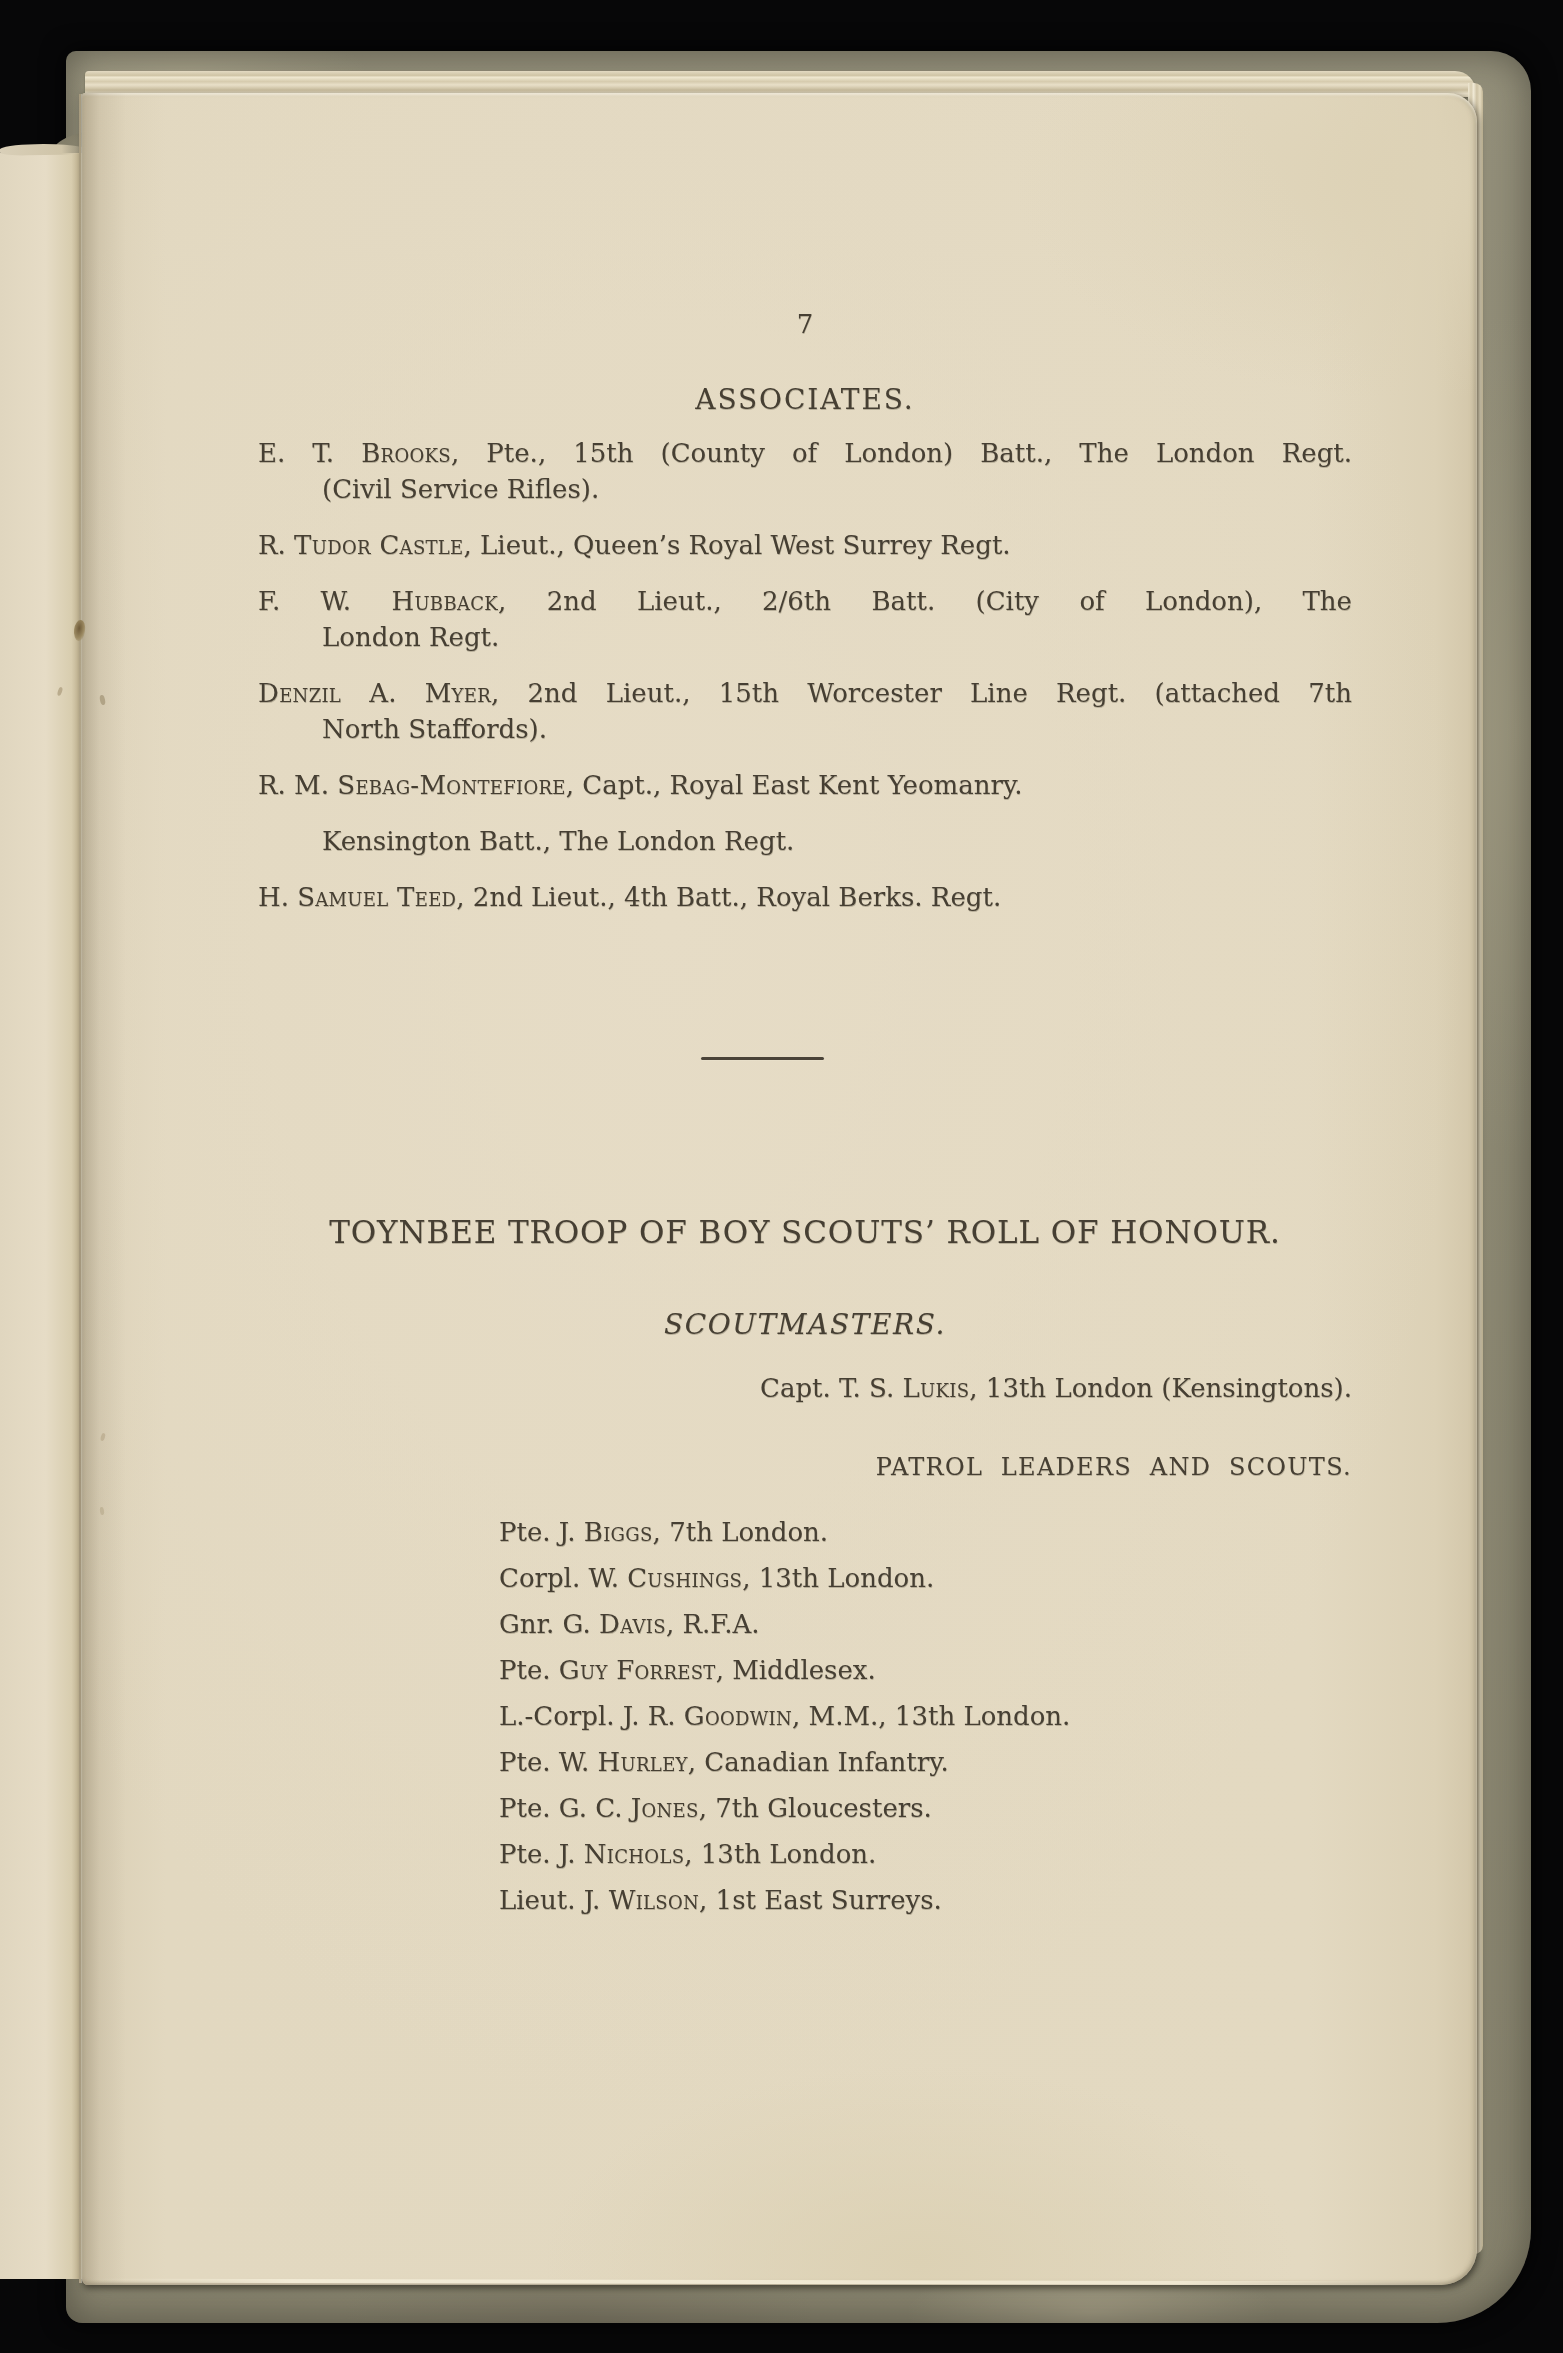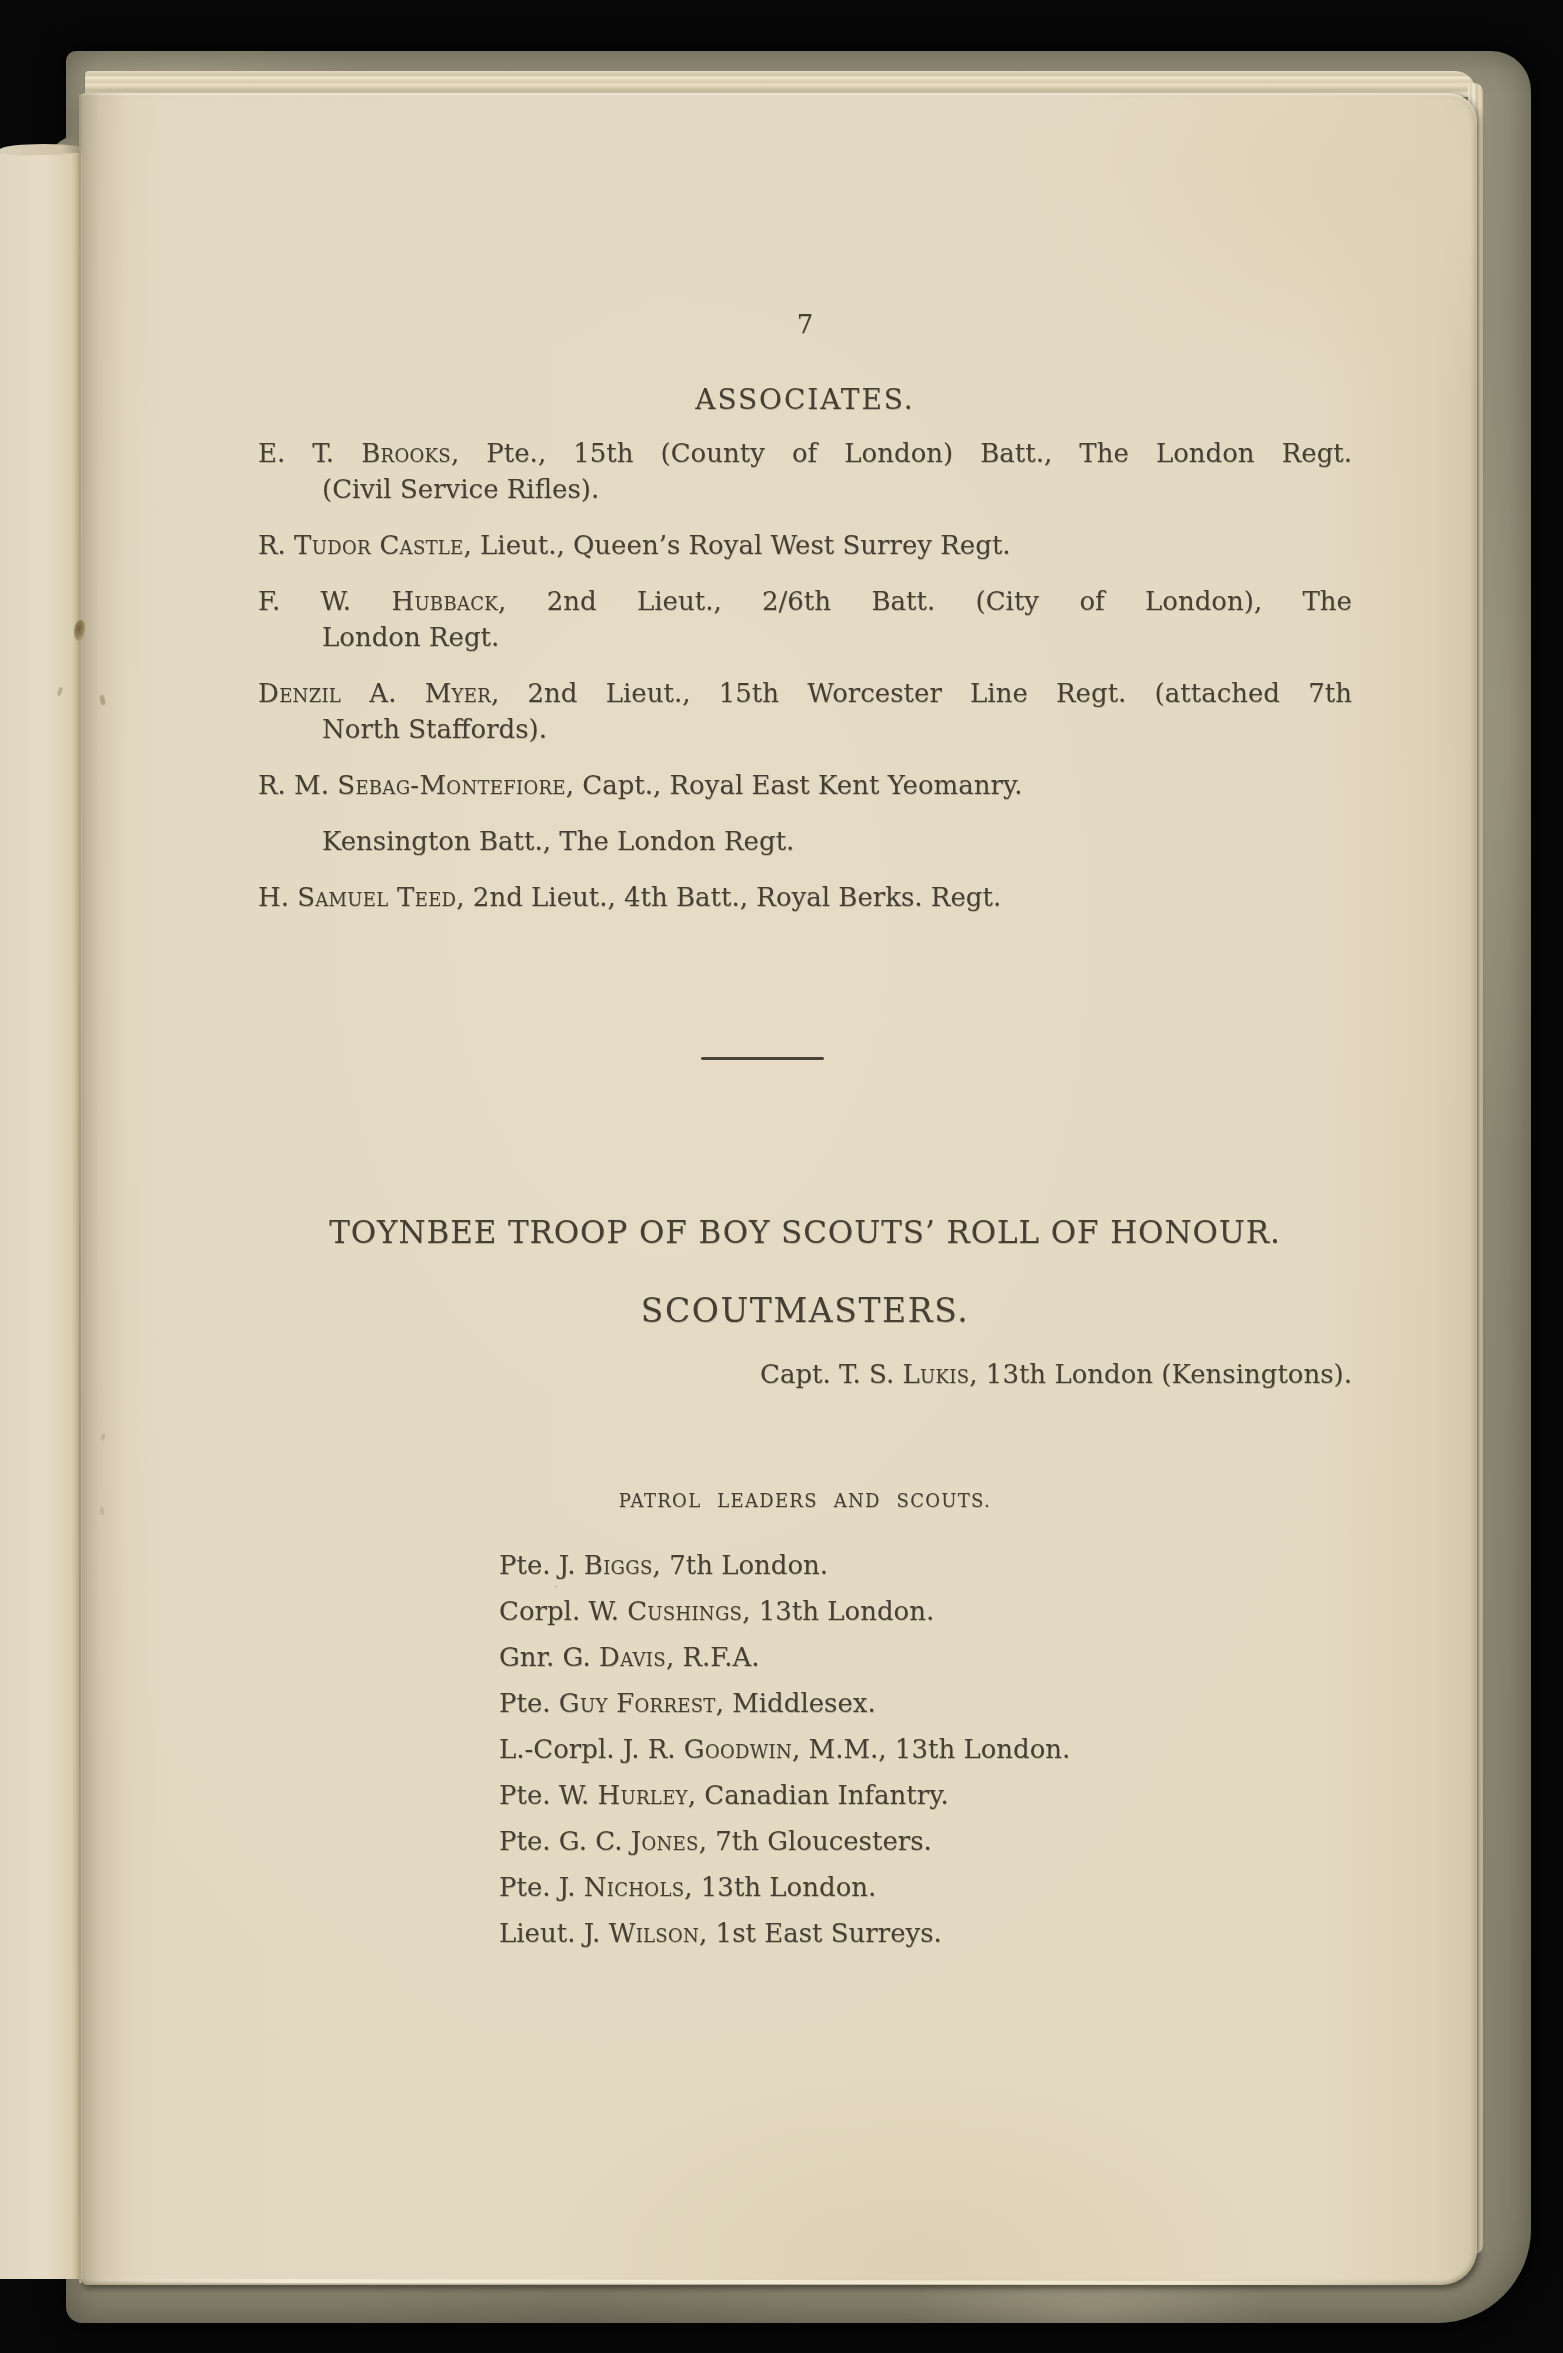--- a/index.html
+++ b/index.html
@@ -109,23 +109,23 @@
   .associates{margin-top:16.3px;font-size:26px;line-height:36px;}
   .entry{margin-bottom:20px;}
   .entry .line{white-space:nowrap;}
   .entry .line.wrapline{white-space:normal;}
   .entry .line.stretch{white-space:normal;text-align:justify;text-align-last:justify;}
   .entry .line.cont{margin-left:64px;}
   .divider{width:123px;height:3.1px;background:#4a4338;border-radius:1.9px;
            margin:142px auto 0 auto;transform:translateX(-43px);box-shadow:0 0.6px 0.6px rgba(240,232,214,0.6);}
   .h-roll{margin-top:150px;height:44px;font-size:31px;line-height:44px;text-align:center;
           font-weight:normal;letter-spacing:0.9px;}
-  .h-scoutmasters{margin-top:38px;height:38px;font-size:33px;line-height:38px;text-align:center;letter-spacing:1.6px;}
+  .h-scoutmasters{margin-top:52px;height:38px;font-size:28px;line-height:38px;text-align:center;letter-spacing:1.6px;font-style:italic;}
   .scoutmaster-line{margin-top:26px;height:36px;font-size:26px;line-height:36px;text-align:right;}
-  .h-patrol{margin-top:89px;height:39px;font-size:18px;line-height:39px;text-align:center;
+  .h-patrol{margin-top:42px;height:39px;font-size:24px;line-height:39px;text-align:right;
             letter-spacing:1.3px;word-spacing:8.8px;}
   .scouts{margin-top:22px;margin-left:241px;font-size:26px;line-height:46px;}
 </style>
 </head>
 <body>
 
 <div>
   <div class="cover"></div>
   <div class="cover-tear-topleft"></div>
   <div class="page-edges-top"></div>

